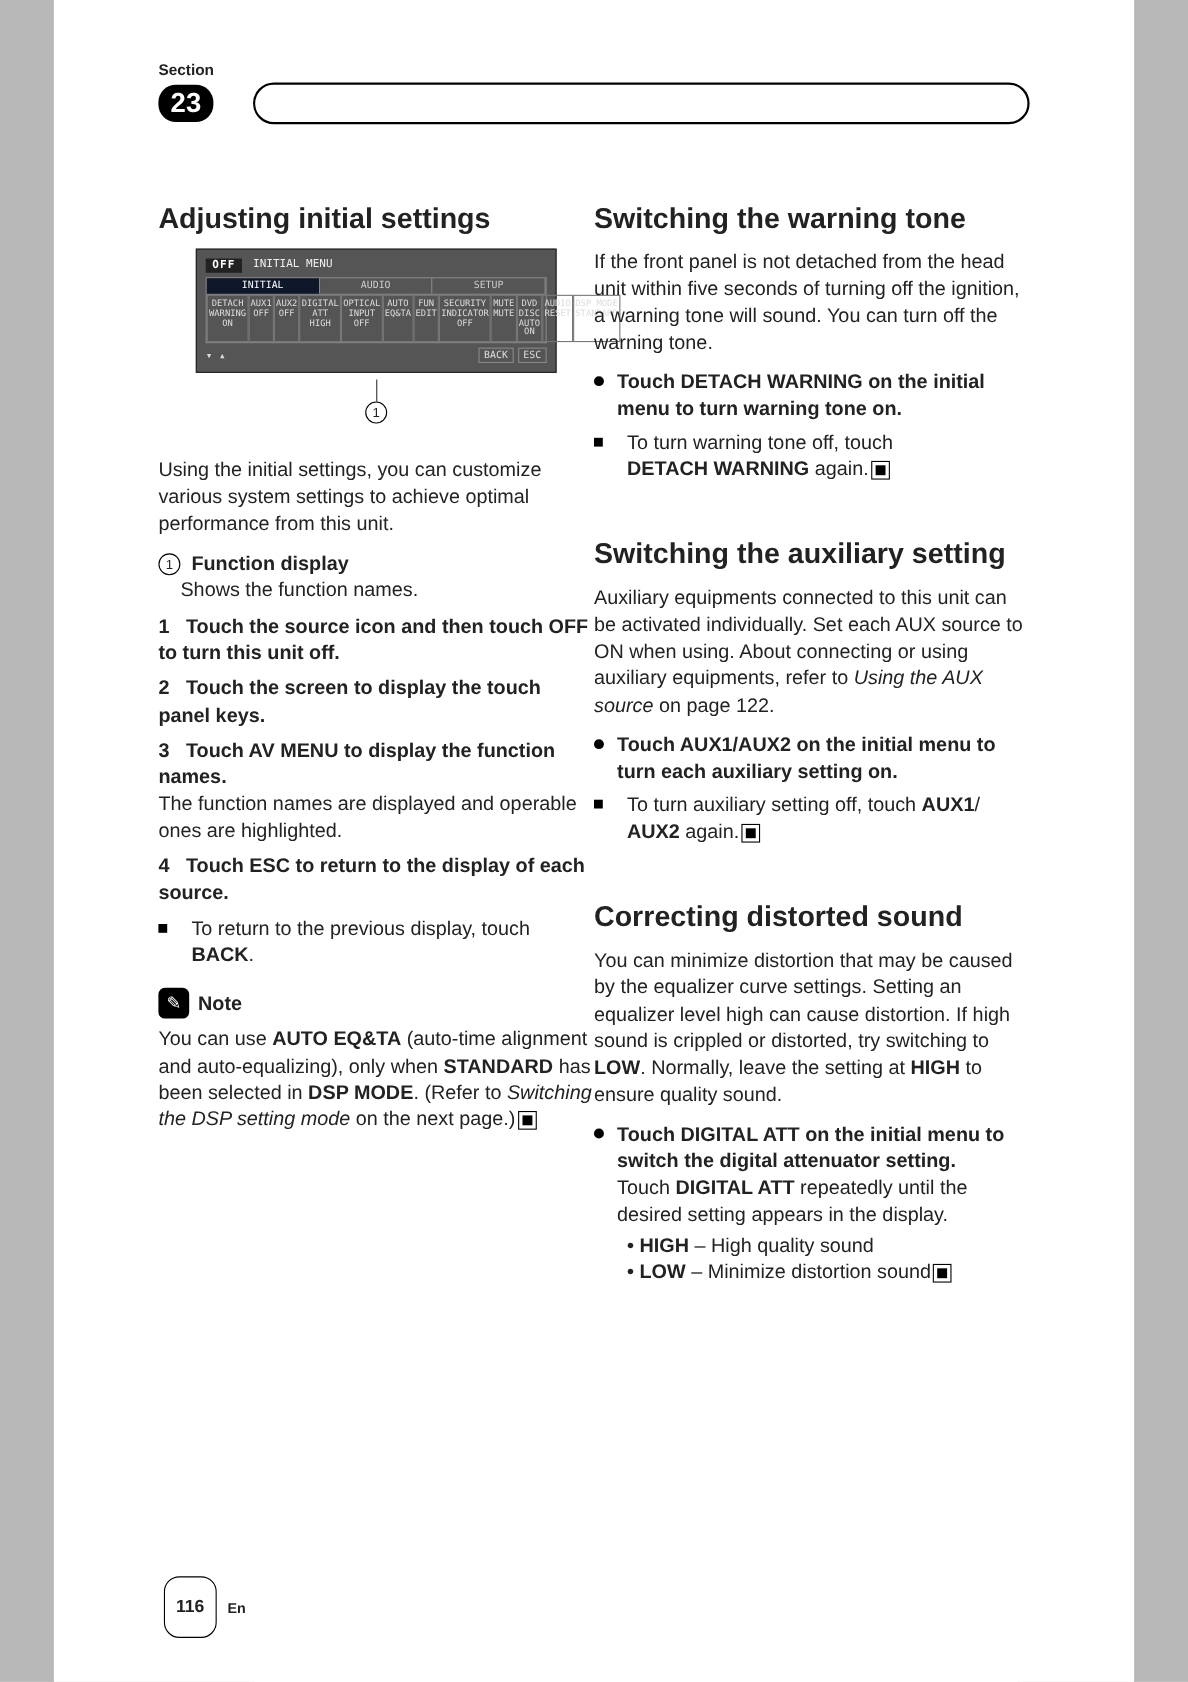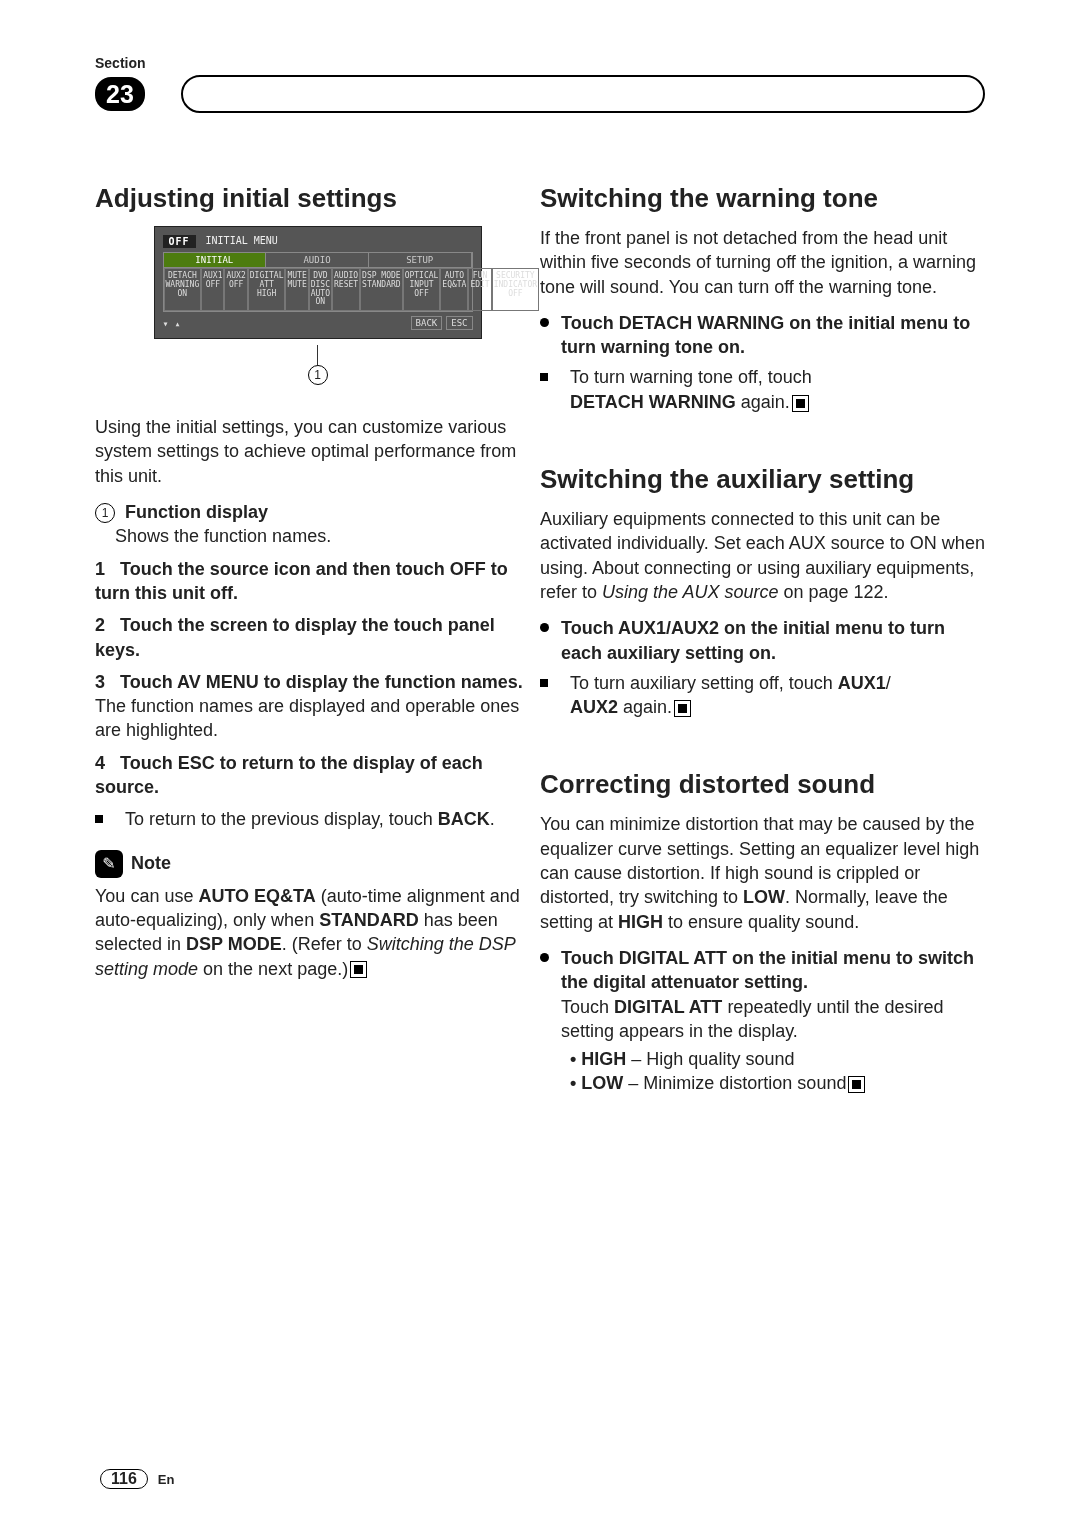--- a/index.html
+++ b/index.html
@@ -4,21 +4,21 @@
 <style>
   body {
     margin: 0;
     padding: 0;
     background: #b8b8b8;
     font-family: Arial, Helvetica, sans-serif;
     color: #222;
   }
   .page {
     background: #fff;
-    width: 1080px;
+    width: 982px;
     min-height: 1529px;
     margin: 0 auto;
     box-sizing: border-box;
     padding: 55px 95px 60px 95px;
     position: relative;
   }
   .section-label {
     font-size: 14px;
     font-weight: bold;
   }
@@ -100,21 +100,21 @@
     border:1px solid #888;
   }
   .ss-tab {
     flex:1;
     text-align:center;
     padding:2px;
     border-right:1px solid #888;
     font-size:9px;
     color:#ccc;
   }
-  .ss-tab.active { color:#fff; background:#4d7c0f; }
+  .ss-tab.active { color:#fff; background:#0f172a; }
   .ss-grid { display:flex; border:1px solid #888; border-top:none;}
   .ss-row { display:flex; }
   .ss-cell { flex:1; border:1px solid #777; text-align:center; font-size:8px; padding:3px 1px; line-height:1.1; color:#ddd; }
   .ss-footer { display:flex; justify-content:space-between; padding-top:4px; color:#ddd; font-size:10px; align-items:center;}
   .ss-footer-right { display:flex; gap:4px; }
   .ss-footer-btn { border:1px solid #888; padding:1px 4px; font-size:9px; }
   .circ-num {
     display:inline-flex;
     width:18px;height:18px;
     border:1.2px solid #000;
@@ -197,21 +197,21 @@
     position:absolute;
     bottom:40px;
     left:100px;
     display:flex;
     align-items:center;
     gap:10px;
   }
   .page-num .oval {
     border:1.5px solid #000;
     border-radius:14px;
-    padding:0 10px;
+    padding:18px 10px;
     font-weight:bold;
     font-size:16px;
   }
   .page-num .lang { font-size:13px; font-weight:bold;}
 </style>
 </head>
 <body>
 
 <div class="page">
 
@@ -238,30 +238,30 @@
           <div class="ss-tab">SETUP</div>
         </div>
         <div class="ss-grid">
           <div class="ss-row">
             <div class="ss-cell">DETACH WARNING ON</div>
             <div class="ss-cell">AUX1 OFF</div>
             <div class="ss-cell">AUX2 OFF</div>
             <div class="ss-cell">DIGITAL ATT HIGH</div>
           </div>
           <div class="ss-row">
+            <div class="ss-cell">OPTICAL INPUT OFF</div>
+            <div class="ss-cell">AUTO EQ&amp;TA</div>
+            <div class="ss-cell">FUN EDIT</div>
+            <div class="ss-cell">SECURITY INDICATOR OFF</div>
+          </div>
+          <div class="ss-row">
             <div class="ss-cell">MUTE MUTE</div>
             <div class="ss-cell">DVD DISC AUTO ON</div>
             <div class="ss-cell">AUDIO RESET</div>
             <div class="ss-cell">DSP MODE STANDARD</div>
-          </div>
-          <div class="ss-row">
-            <div class="ss-cell">OPTICAL INPUT OFF</div>
-            <div class="ss-cell">AUTO EQ&amp;TA</div>
-            <div class="ss-cell">FUN EDIT</div>
-            <div class="ss-cell">SECURITY INDICATOR OFF</div>
           </div>
         </div>
         <div class="ss-footer">
           <div>▾ ▴</div>
           <div class="ss-footer-right">
             <div class="ss-footer-btn">BACK</div>
             <div class="ss-footer-btn">ESC</div>
           </div>
         </div>
       </div>

